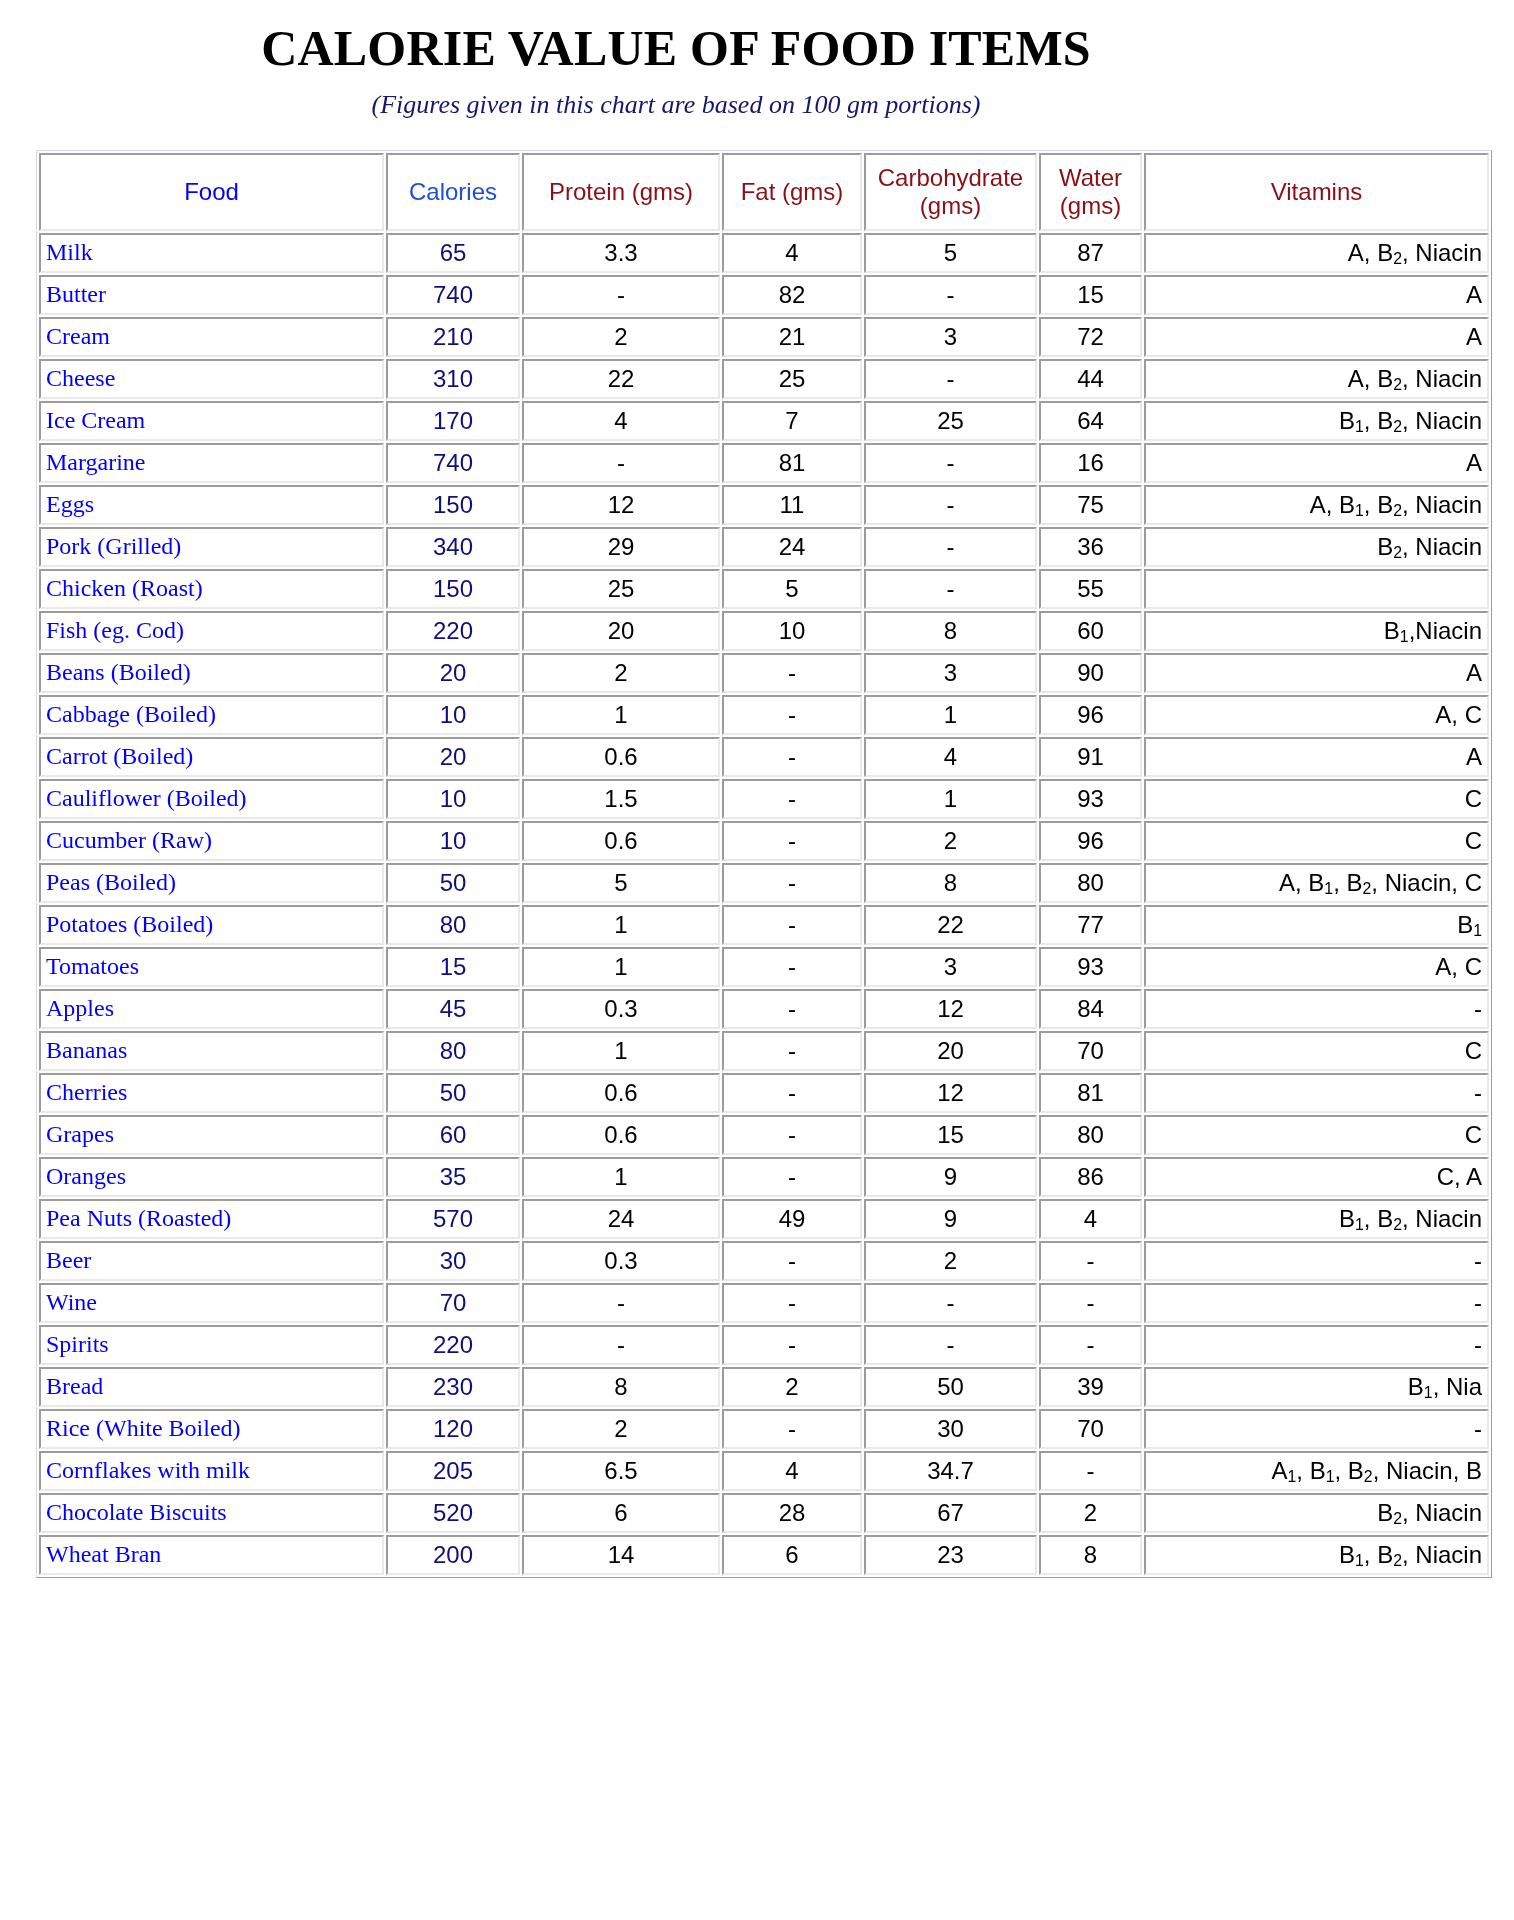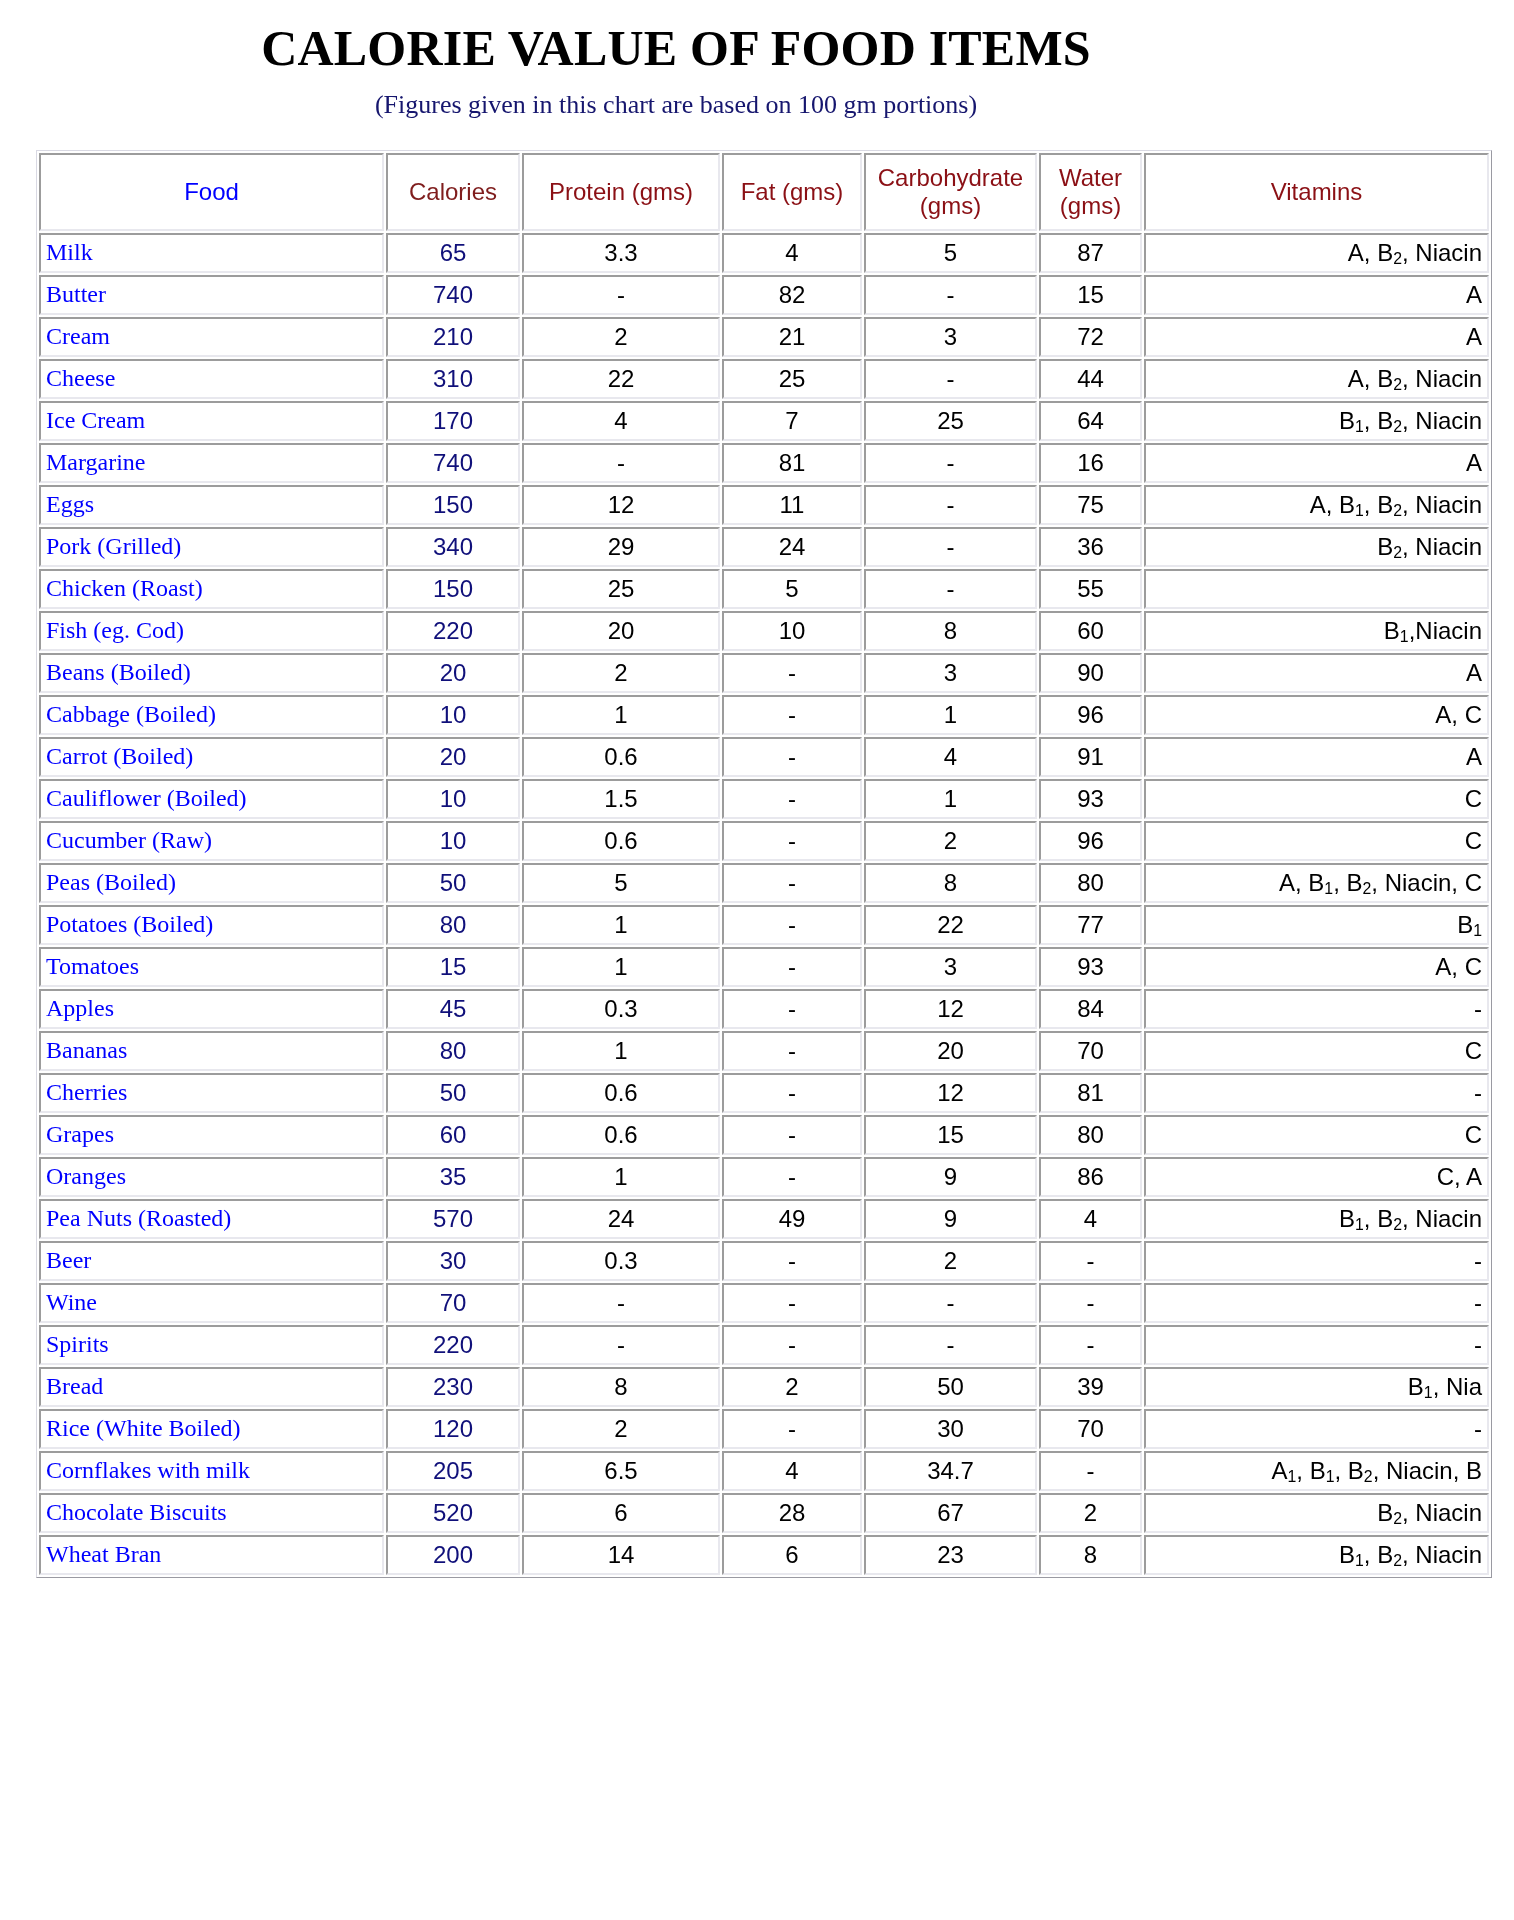--- a/index.html
+++ b/index.html
@@ -39,20 +39,21 @@
     white-space: nowrap;
   }
   .sub-title {
     font-family: "Liberation Serif", serif;
     font-size: 26px;
     line-height: 1.1;
     color: #16166e;
     margin: 0;
     padding-top: 14px;
     white-space: nowrap;
+    font-style: italic;
   }
 
   
   .table-wrap {
     padding: 30px 34px 0 36px;
     box-sizing: border-box;
   }
   table.calorie-table {
     border-collapse: separate;
     border-spacing: 2px;
@@ -89,21 +90,21 @@
   col.c-vit    { width: 345px; }
 
   
   tr.head-row td {
     height: 78px;
     text-align: center;
     vertical-align: middle;
     white-space: normal;
   }
   .h-blue-bright { color: #0000ff; }
-  .h-blue-dark   { color: #7f1d1d; }
+  .h-blue-dark   { color: #1d4ed8; }
   .h-red         { color: #8b1015; }
 
   
   td.food {
     text-align: left;
     color: #0000ff;
     padding-left: 7px;
     font-family: Liberation Serif, serif;
   }
   td.cal {

